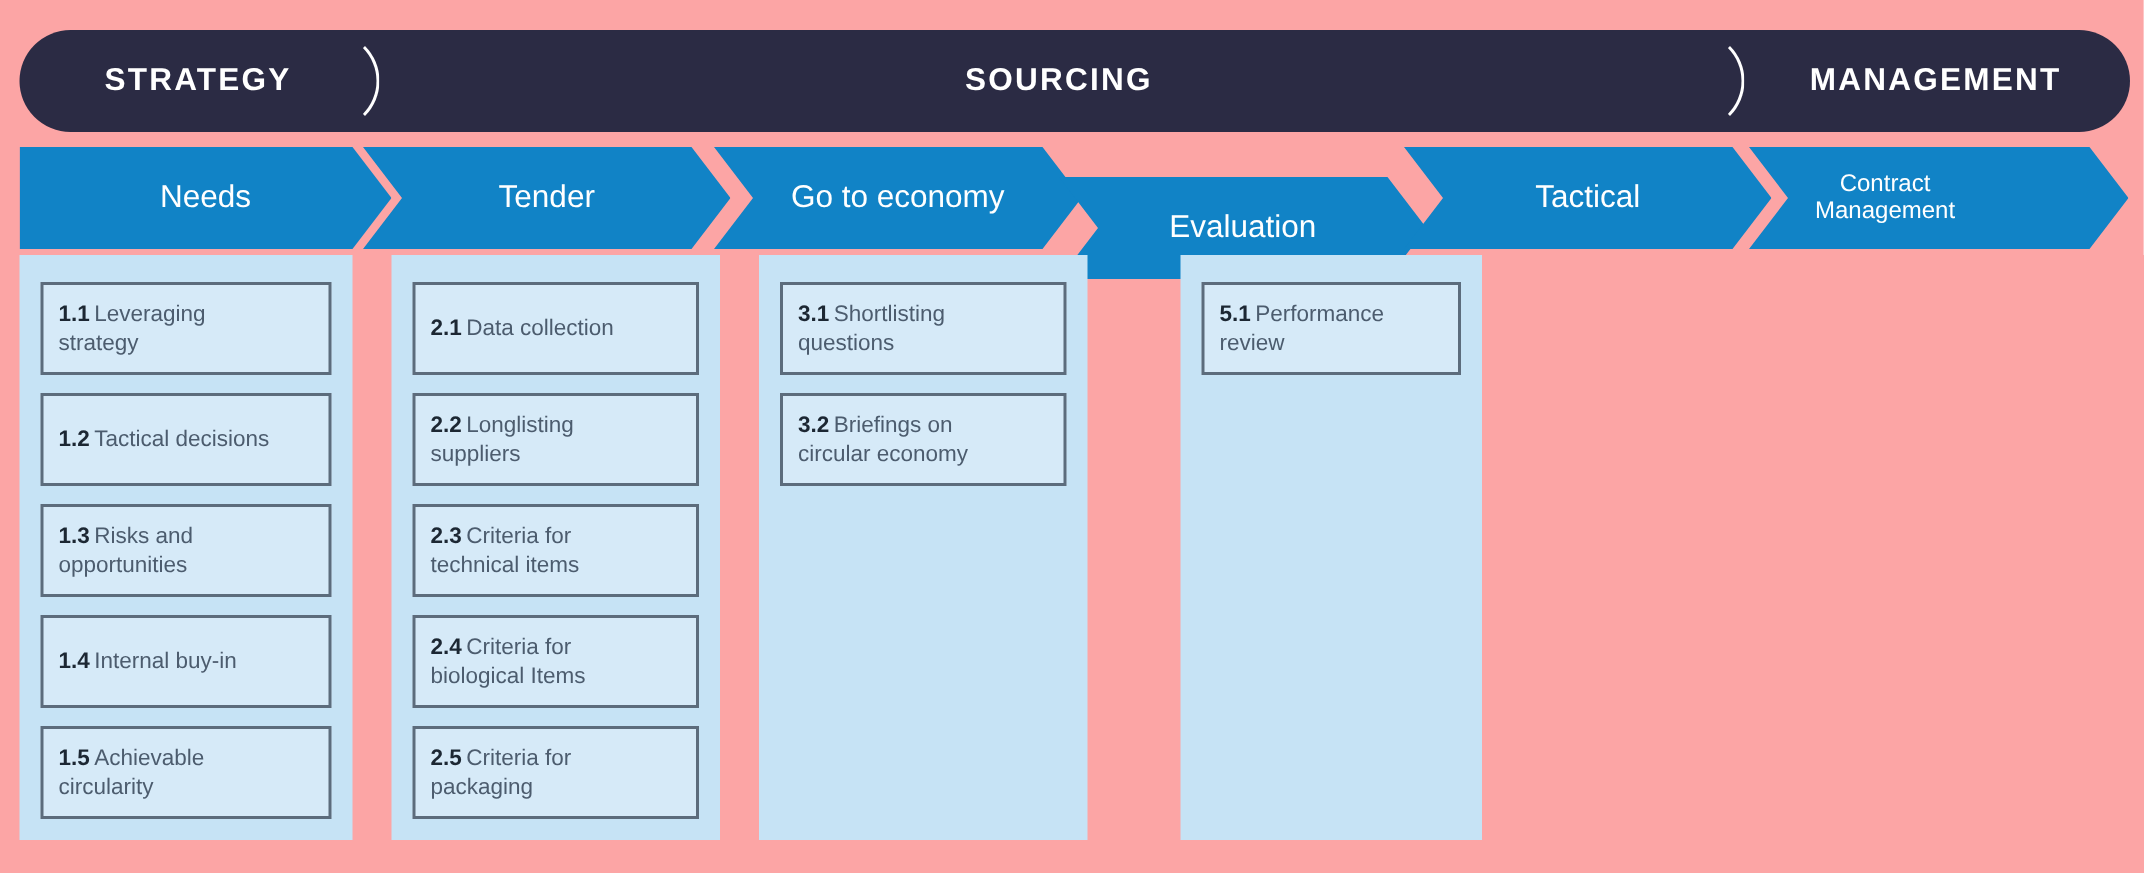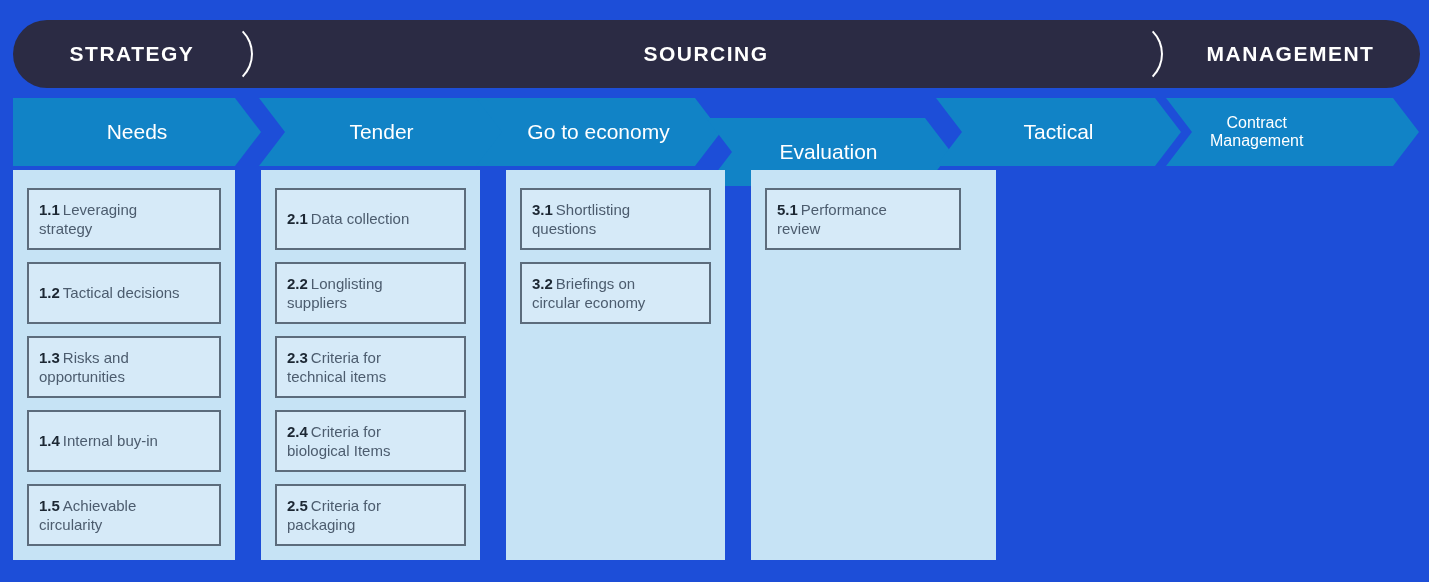--- a/index.html
+++ b/index.html
@@ -1,17 +1,17 @@
 <!DOCTYPE html>
 <html><head>
 <meta charset="utf-8">
 <style>
   * { margin:0; padding:0; box-sizing:border-box; }
   body { background:#fff; font-family:"Liberation Sans", sans-serif; }
-  .canvas { position:relative; width:1429px; height:582px; background:#1d4ed8; overflow:hidden; }
+  .canvas { position:relative; width:1429px; height:582px; background:#fca5a5; overflow:hidden; }
 
   
   .topbar { position:absolute; left:13px; top:20px; width:1407px; height:68px;
             background:#2b2b44; border-radius:34px; }
   .phase-label { position:absolute; top:0; height:68px; display:flex; align-items:center;
                  justify-content:center; color:#fff; font-weight:bold; font-size:21px;
                  letter-spacing:1.5px; }
   .phase-strategy  { left:0;     width:238px; }
   .phase-sourcing  { left:238px; width:910px; }
   .phase-management{ left:1148px;width:259px; }
@@ -21,32 +21,32 @@
   .arc-2 { left:1084px; }
 
   
   .chevband { position:absolute; left:13px; top:98px; width:1406px; height:72px; }
   .chev { position:absolute; top:0; height:68px; background:#1183c6; color:#fff;
           font-weight:normal; font-size:21px; display:flex; align-items:center;
           justify-content:center; }
   .chev-mid  { clip-path:polygon(0 0, calc(100% - 26px) 0, 100% 50%, calc(100% - 26px) 100%, 0 100%, 26px 50%); }
   .chev-first{ clip-path:polygon(0 0, calc(100% - 26px) 0, 100% 50%, calc(100% - 26px) 100%, 0 100%); }
   .chev-1 { left:0;      width:248px; }
-  .chev-2 { left:246px;  width:245px; }
+  .chev-2 { left:229px;  width:245px; }
   .chev-3 { left:463px;  width:245px; }
   .chev-4 { left:693px;  width:245px;margin-top:20px; }
   .chev-5 { left:923px;  width:245px; }
   .chev-6 { left:1153px; width:253px; justify-content:flex-start; padding-left:44px; }
   .chev-6 .twolines { line-height:1.15; text-align:center; font-size:16px; }
 
   
   .columns { position:absolute; left:13px; top:170px; width:1406px; height:390px;
              display:flex; gap:26px; }
   .col { background:#c6e3f5; padding:18px 14px 0 14px; }
-  .col-1 { width:222px; } .col-2,.col-3,.col-4,.col-5 { width:219px; } .col-6 { width:245px; }
+  .col-1 { width:222px; } .col-2,.col-3,.col-4,.col-5 { width:219px; } .col-6 { width:201px;margin-left:36px; }
 
   .pitem { background:#d6eaf8; border:2px solid #5c6c7c; min-height:62px; max-width:196px;
            display:flex; align-items:center; padding:9px 10px; margin-bottom:12px; }
   .pitem p { font-size:15px; line-height:1.3; color:#4c5c6e; max-width:142px; }
   .pitem .num { font-weight:bold; color:#1c2733; margin-right:3px; }
 </style>
 </head>
 <body>
 
 <div class="canvas">

